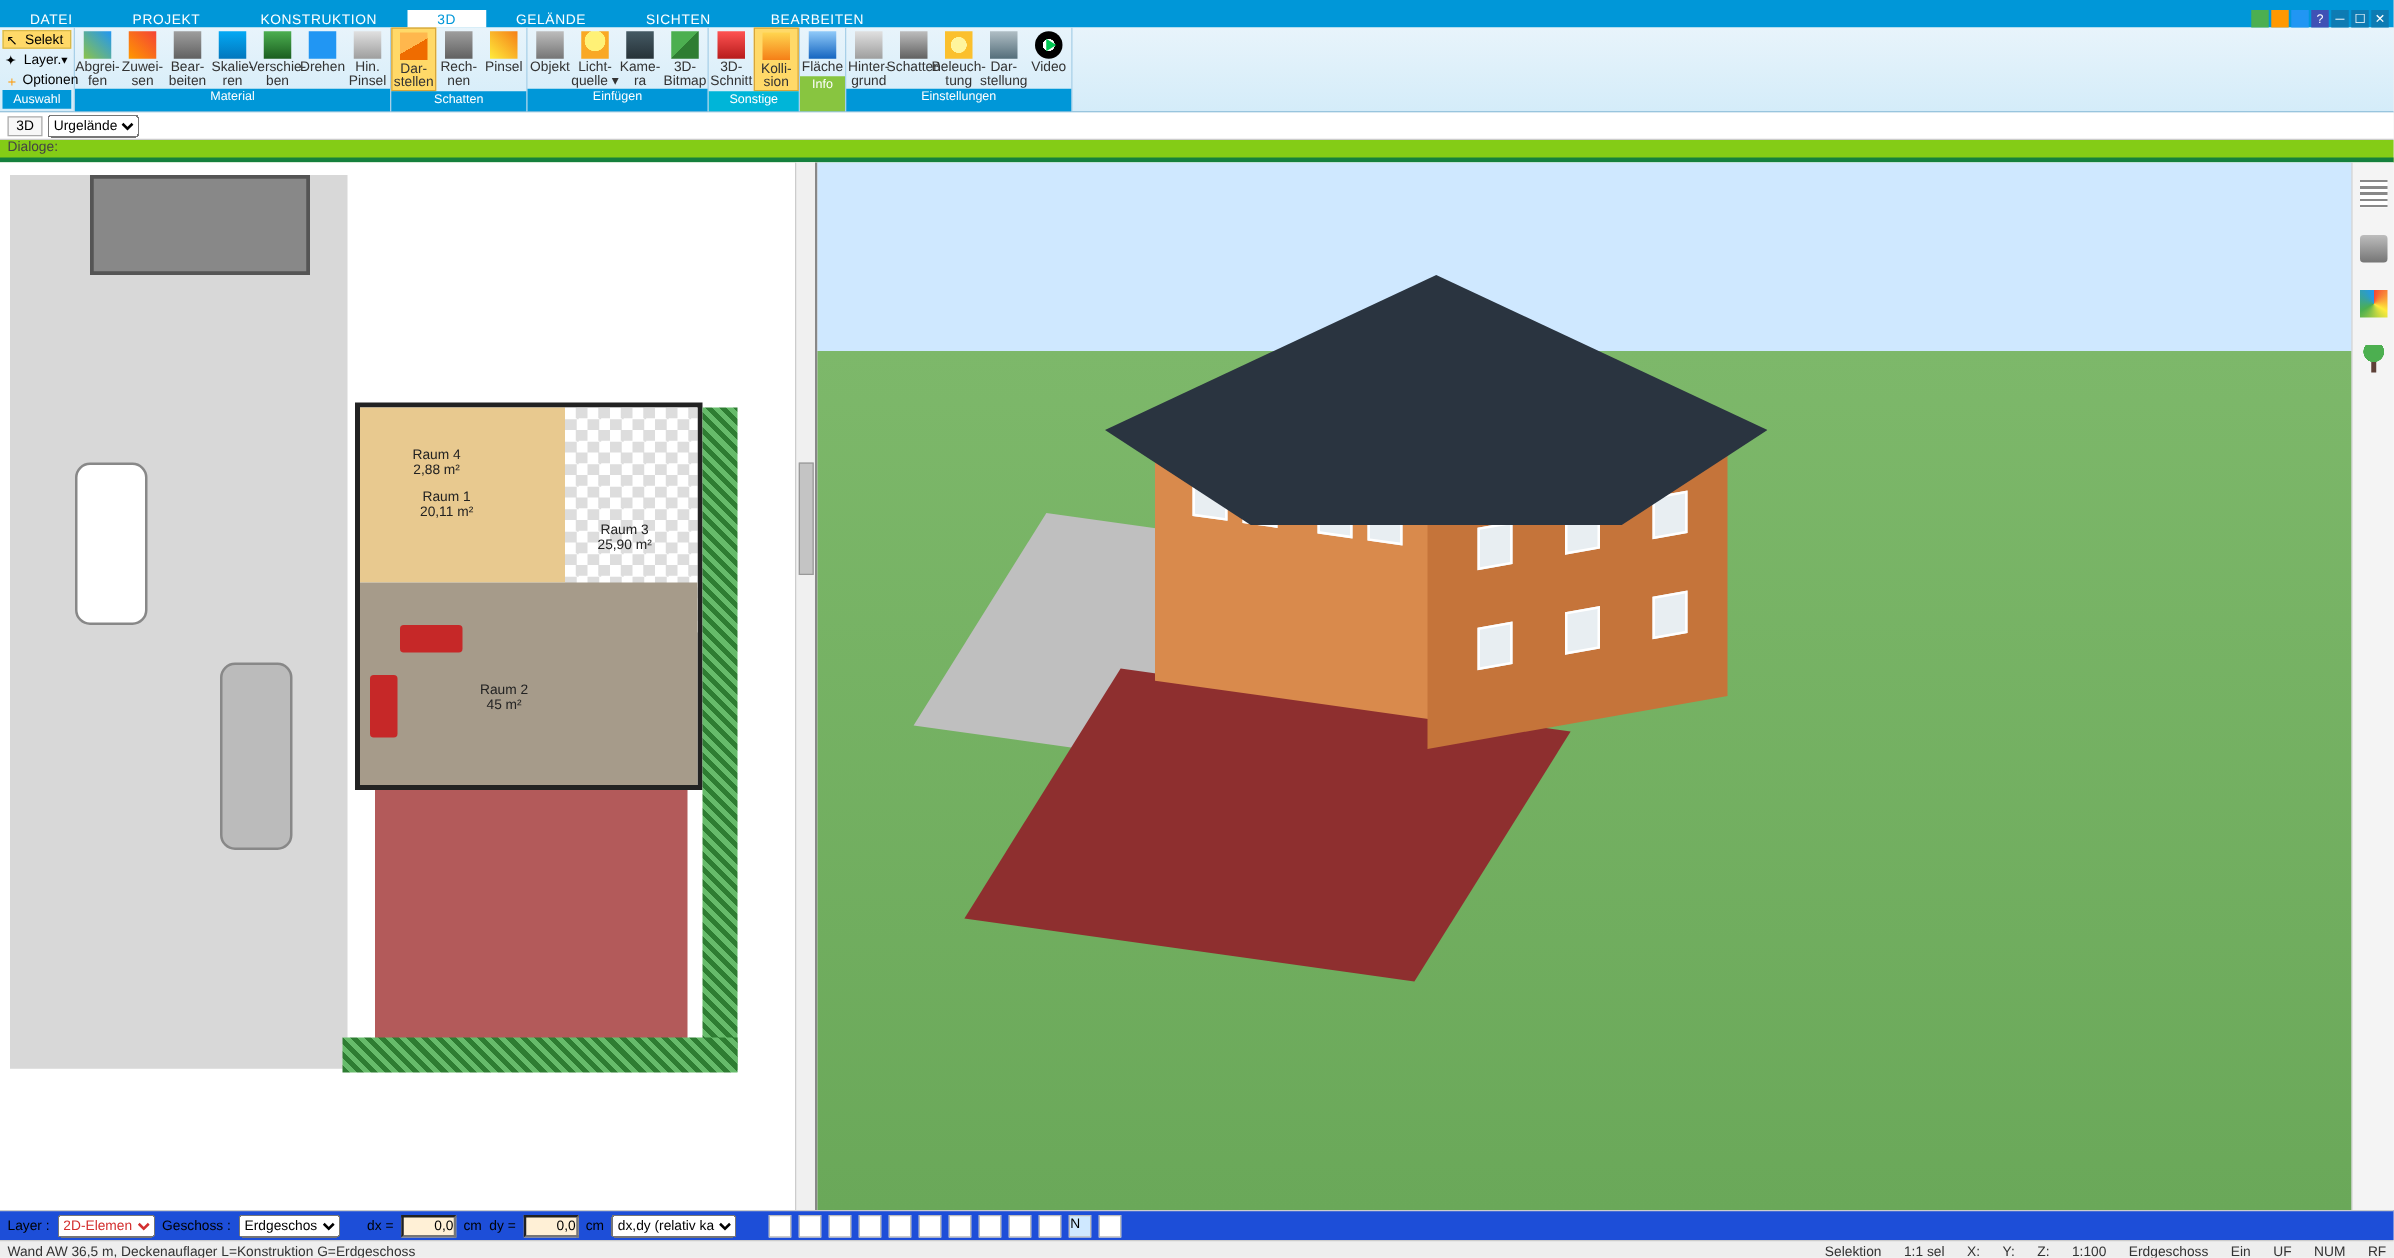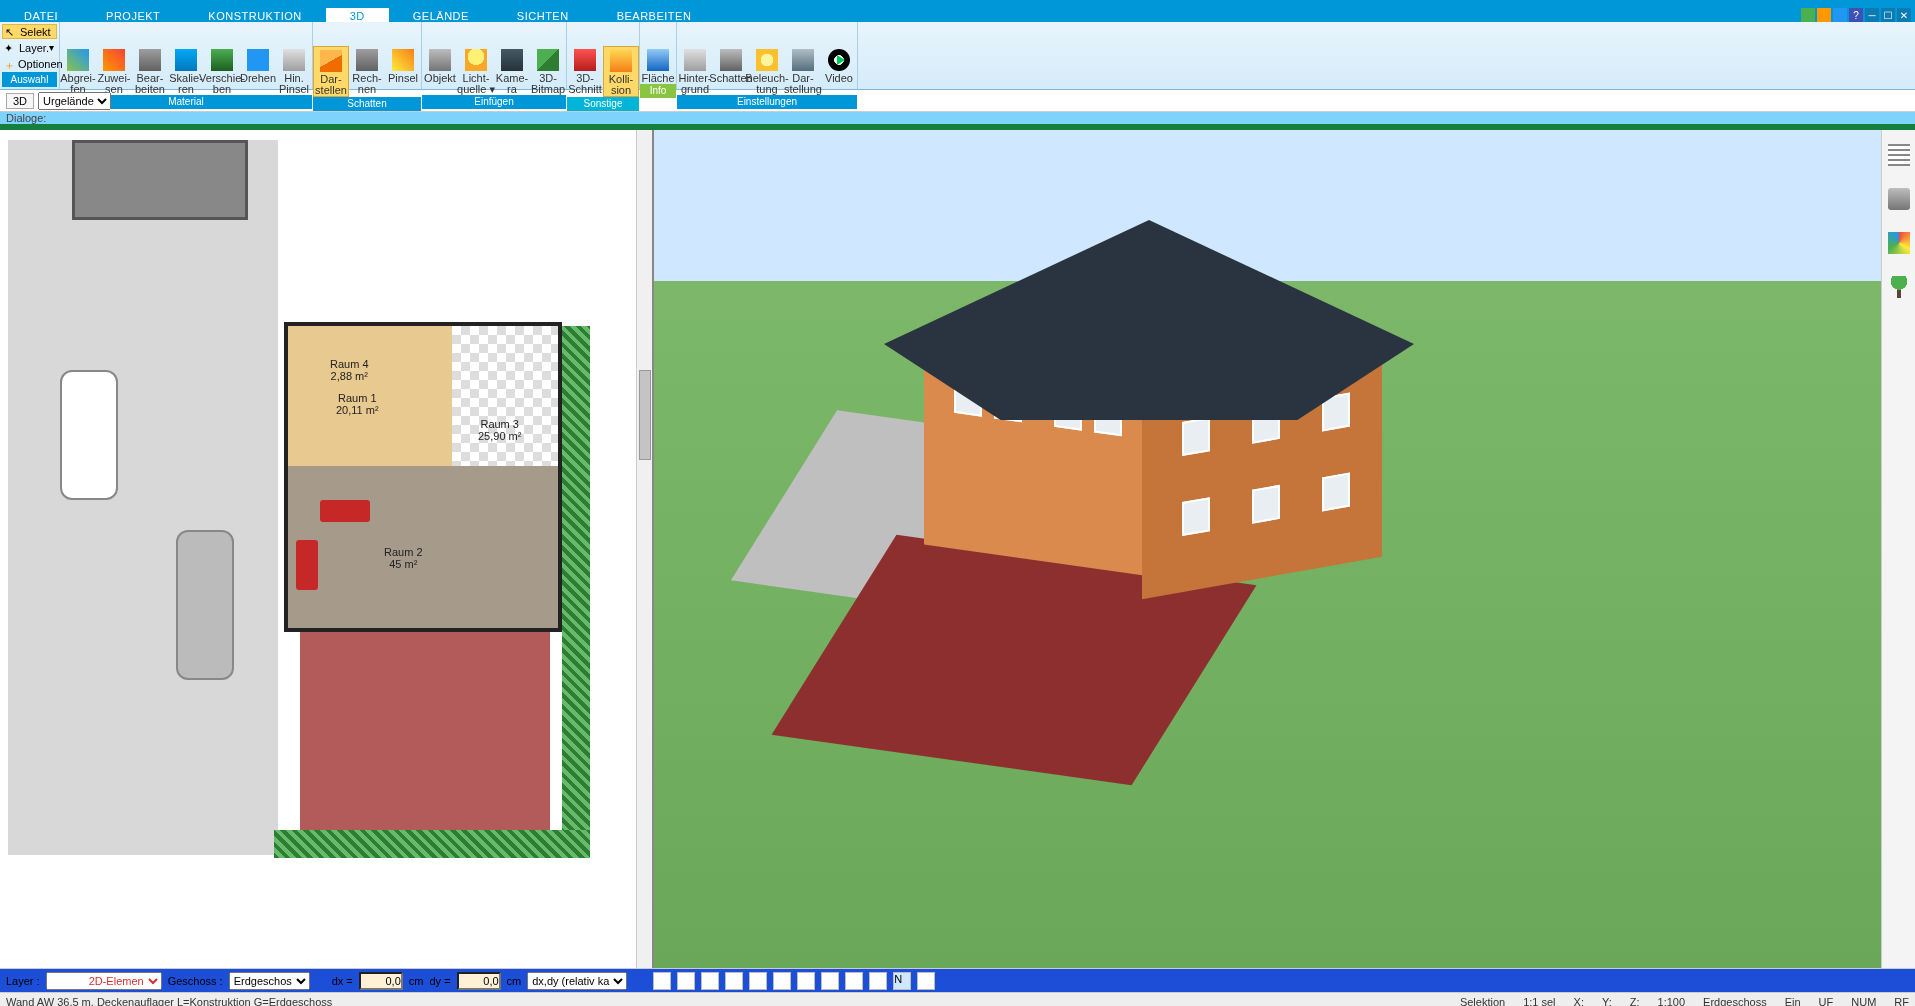--- a/index.html
+++ b/index.html
@@ -20,21 +20,21 @@
 .rib-col { display: flex; flex-direction: column; align-items: stretch; }
 .rib-left { width: 60px; border-right: 1px solid #a8d0e8; padding: 2px; gap: 1px; }
 .rib-left .lb { height: 15px; font-size: 10px; display: flex; align-items: center; padding-left: 2px; cursor: pointer; background:#f6e7b0; border:1px solid #d8b94a;}
 .rib-left .lb.sel{background:#ffd968;}
 .rib-left .lb .ic{width:12px;height:12px;margin-right:3px;}
 .rib-left .lb.mark{background:transparent;border:none;}
 .rib-left .lb.opt{background:transparent;border:none;}
 .rib-left .grp-label{height:15px;background:#0097d8;color:#fff;font-size:10px;text-align:center;line-height:15px;margin-top:auto;}
 
 .rib-group { display:flex; flex-direction:column; border-right:1px solid #a8d0e8; }
-.rib-group .btn-row { display:flex; flex:1;margin-top:24px; }
+.rib-group .btn-row { display:flex; flex:1; }
 .rib-btn { width:36px; display:flex; flex-direction:column; align-items:center; justify-content:flex-start; padding-top:3px; cursor:pointer; }
 .rib-btn.active { background:#ffd968; border:1px solid #d8a63a; }
 .rib-btn .ic { width:22px; height:22px; margin-bottom:2px; }
 .rib-btn .lbl { font-size:9.5px; line-height:10px; text-align:center; color:#333; white-space:pre; }
 .rib-group .grp-label { height:28px; background:#0097d8; color:#fff; font-size:10px; text-align:center; line-height:14px; }
 .rib-group.sonstige .grp-label{background:#00b5d8;}
 .rib-group.info .grp-label{background:#88c540;}
 
 
 .i-brush{background:linear-gradient(45deg,#8bc34a,#2196f3);}
@@ -59,21 +59,21 @@
 .i-lux{background:radial-gradient(circle,#fff59d 40%,#fbc02d 42%);}
 .i-disp{background:linear-gradient(#b0bec5,#546e7a);}
 .i-vid{background:radial-gradient(circle,#fff 30%,#000 32%);border-radius:50%;}
 .i-vid::after{content:"";border-left:8px solid #00c853;border-top:5px solid transparent;border-bottom:5px solid transparent;position:relative;left:2px;}
 .i-vid{display:flex;align-items:center;justify-content:center;}
 
 
 #secbar{height:22px;background:#fff;border-bottom:1px solid #ccc;display:flex;align-items:center;padding-left:6px;gap:4px;}
 #secbar .tab3d{border:1px solid #aaa;padding:1px 6px;font-size:11px;background:#f7f7f7;}
 #secbar select{font-size:11px;height:18px;}
-#dlgbar{height:18px;background:#7dd3fc;border-bottom:6px solid #15803d;display:flex;align-items:center;padding-left:6px;font-size:11px;color:#444;}
+#dlgbar{height:18px;background:#84cc16;border-bottom:4px solid #15803d;display:flex;align-items:flex-start;padding-left:6px;font-size:11px;color:#444;}
 
 
 #workspace{height:calc(1006px - 18px - 68px - 22px - 18px - 24px - 18px);display:flex;background:#fff;}
 #view2d{width:654px;position:relative;background:#fff;border-right:2px solid #888;}
 #view3d{flex:1;position:relative;background:linear-gradient(#cfe8ff 0%, #cfe8ff 18%, #7db86a 18%, #6aa859 100%);}
 #sidepanel{width:34px;background:#f4f4f4;border-left:1px solid #ccc;display:flex;flex-direction:column;align-items:center;padding-top:14px;gap:22px;}
 #sidepanel .sp{width:22px;height:22px;cursor:pointer;}
 .sp-layers{background:repeating-linear-gradient(#888,#888 2px,#fff 2px,#fff 5px);}
 .sp-chair{background:linear-gradient(#bdbdbd,#757575);border-radius:3px;}
 .sp-pal{background:conic-gradient(#f44336,#ffeb3b,#4caf50,#2196f3);}
@@ -104,21 +104,21 @@
 .patio{position:absolute;left:180px;top:430px;width:360px;height:200px;background:#8e2f2f;transform:skew(-32deg,8deg);}
 .wallL{position:absolute;left:270px;top:230px;width:220px;height:200px;background:#d98a4c;transform:skewY(8deg);}
 .wallR{position:absolute;left:488px;top:248px;width:240px;height:200px;background:#c5743a;transform:skewY(-10deg);}
 .roof{position:absolute;left:230px;top:90px;width:530px;height:200px;background:#2a3440;clip-path:polygon(50% 0,100% 62%,78% 100%,22% 100%,0 62%);}
 .win{position:absolute;width:28px;height:34px;background:#e8eef2;border:2px solid #fff;}
 
 
 #belt{height:24px;background:#1d4ed8;border-top:1px solid #ccc;display:flex;align-items:center;padding:0 6px;gap:6px;font-size:11px;}
 #belt select,#belt input{font-size:11px;height:18px;}
 #belt input.num{width:44px;text-align:right;background:#fff0d6;}
-#belt .red{color:#d32f2f;padding-left:38px;}
+#belt .red{color:#d32f2f;}
 #belt .ico{width:18px;height:18px;border:1px solid #bbb;background:#fff;display:inline-block;cursor:pointer;}
 #belt .spacer{flex:1;}
 #status{height:18px;background:#eee;border-top:1px solid #ccc;display:flex;align-items:center;padding:0 6px;font-size:11px;color:#333;gap:18px;}
 #status .spacer{flex:1;}
 </style>
 </head>
 <body>
 
 <div id="menubar">
   <div class="m-item">DATEI</div>

